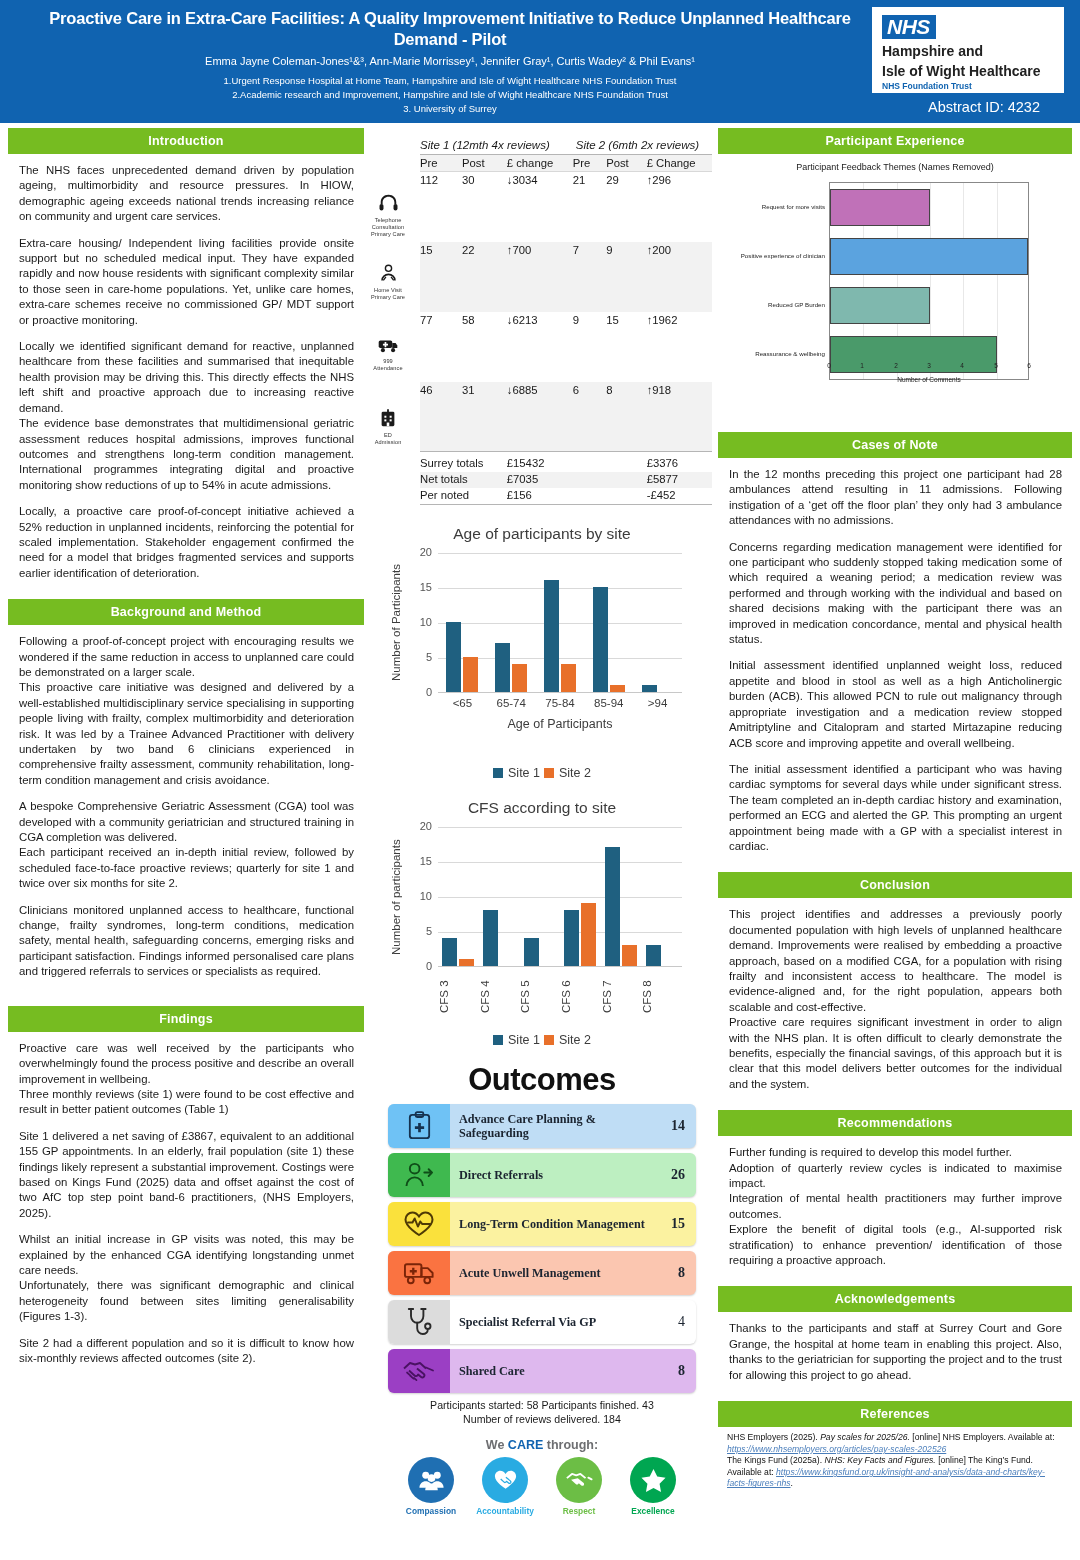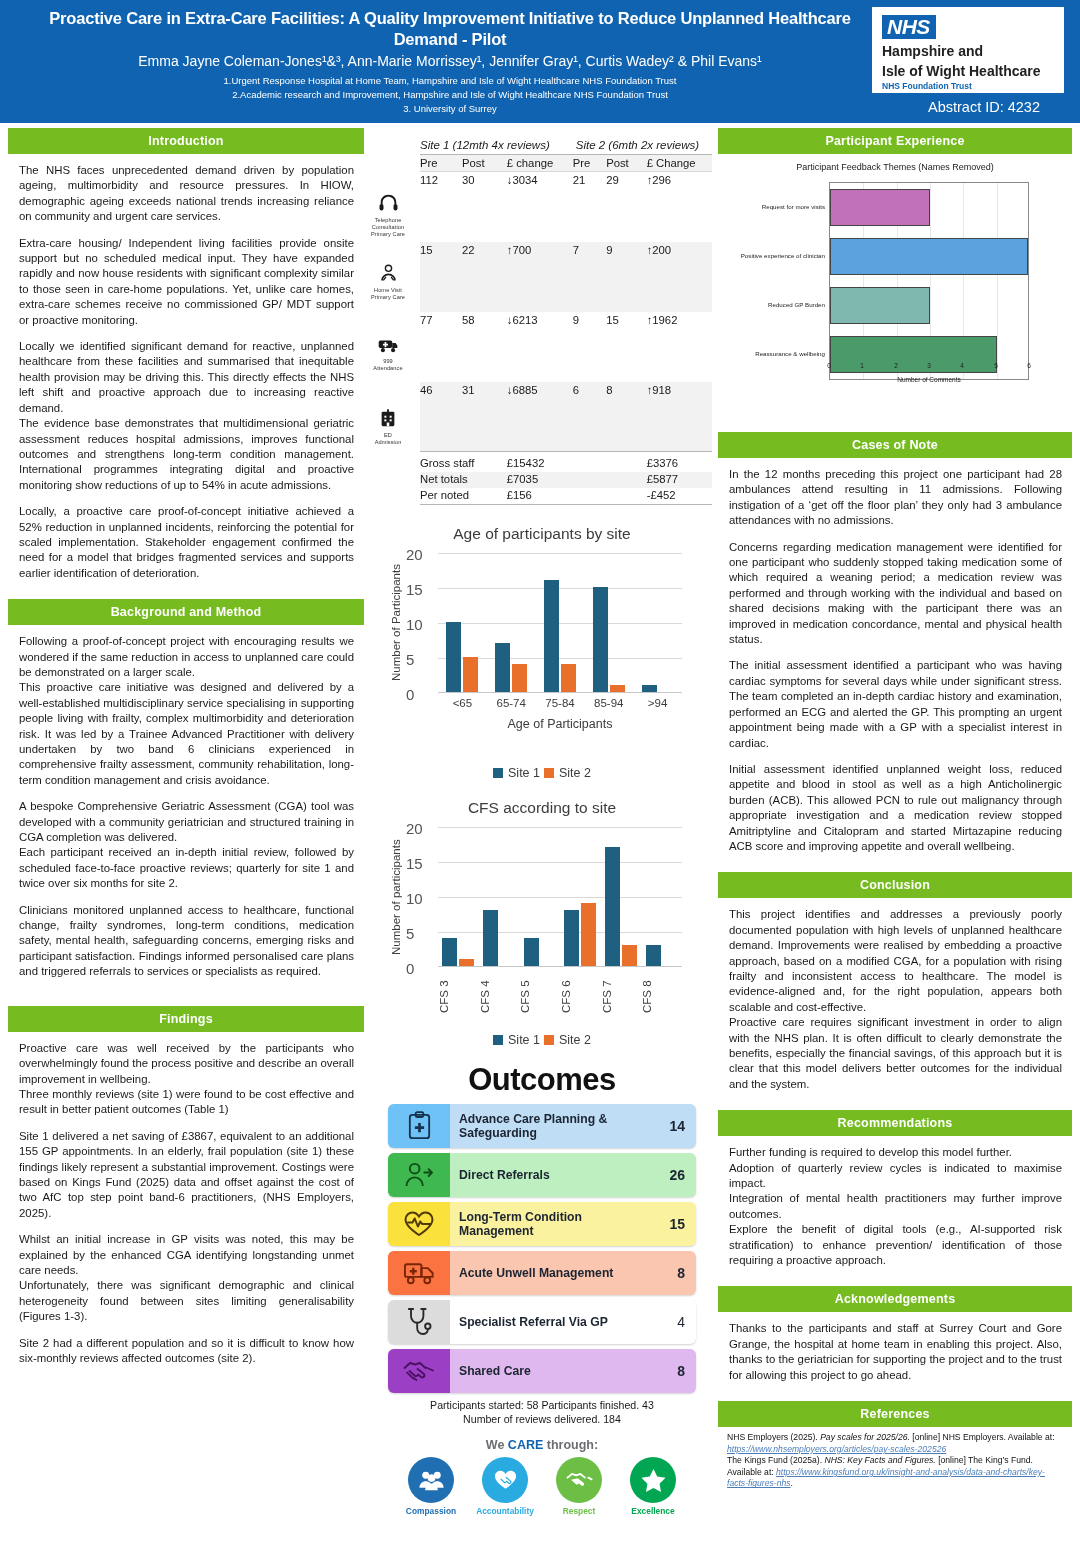--- a/index.html
+++ b/index.html
@@ -16,21 +16,21 @@
     position: absolute; left:0; top:0; width:1080px; height:125px;
     background:#1063B0;
   }
   .header .title {
     position:absolute; left:30px; top:8px; width:840px;
     text-align:center; color:#fff; font-weight:bold; font-size:16.5px;
     line-height:21px; letter-spacing:-0.2px;
   }
   .header .authors {
     position:absolute; left:30px; top:52px; width:840px;
-    text-align:center; color:#fff; font-size:14px; line-height:18px;
+    text-align:center; color:#fff; font-size:11px; line-height:18px;
   }
   .header .affil {
     position:absolute; left:30px; top:74px; width:840px;
     text-align:center; color:#fff; font-size:9.5px; line-height:14px;
   }
   .nhs-box {
     position:absolute; right:16px; top:7px; width:192px; height:86px;
     background:#fff; padding:8px 10px;
   }
   .nhs-logo {
@@ -112,22 +112,22 @@
     font-size:11.5px; color:#3c3c3c;
     writing-mode:vertical-rl; transform:rotate(180deg);
     display:flex; align-items:center; justify-content:center;
   }
   .vc-plot {
     position:absolute; left:46px; top:6px; width:244px; height:140px;
     border-bottom:1px solid #c8c8c8;
   }
   .vc-grid { position:absolute; left:0; right:0; height:1px; background:#d9d9d9; }
   .vc-tick {
-    position:absolute; left:-32px; width:26px; 
-    font-size:15px; color:#555; transform:translateY(-7px);
+    position:absolute; left:-32px; width:26px; text-align:right;
+    font-size:11px; color:#555; transform:translateY(-7px);
   }
   .vc-bars { position:absolute; left:0; bottom:0; width:100%; height:140px; display:flex; }
   .vc-group { flex:1; display:flex; align-items:flex-end; justify-content:center; gap:2px; position:relative; }
   .vc-bar { width:15px; }
   .b1 { background:#1F6080; }
   .b2 { background:#E8702A; }
   .vc-xlabels {
     position:absolute; left:46px; top:150px; width:244px; display:flex;
   }
   .vc-xlabels div { flex:1; text-align:center; font-size:11.5px; color:#3c3c3c; }
@@ -163,20 +163,21 @@
   }
   .hc-xtitle { position:absolute; left:104px; top:214px; width:200px; text-align:center;
     font-size:6.5px; color:#222; }
 
   
   .outcomes-title { text-align:center; font-size:31px; font-weight:bold; color:#111; margin:4px 0 6px 0; letter-spacing:-0.5px;}
   .ocard {
     position:relative; display:flex; align-items:center; height:44px;
     margin:0 16px 5px 16px; border-radius:6px; overflow:hidden;
     box-shadow:0 1px 2px rgba(0,0,0,0.18);
+    font-family:Liberation Serif, serif;
   }
   .oicon { width:62px; height:44px; display:flex; align-items:center; justify-content:center; flex:none;}
   .olabel { flex:1; font-size:12.2px; font-weight:bold; color:#1b2430; line-height:14px; padding-left:9px;}
   .ocount { width:40px; text-align:right; padding-right:11px; font-size:14px; font-weight:bold; color:#1b2430;}
   .ocount.thin { font-weight:normal; }
   .stats { text-align:center; font-size:10.6px; color:#1a1a1a; line-height:14px; margin-top:4px;}
   .care-title { text-align:center; font-size:12.5px; color:#6d6e71; font-weight:bold; margin-top:12px;}
   .care-title b { color:#1063B0; }
   .care-row { display:flex; justify-content:center; gap:16px; margin-top:5px; }
   .care-item { text-align:center; width:58px; }
@@ -346,21 +347,21 @@
             <td>31</td>
             <td>↓6885</td>
             <td>6</td>
             <td>8</td>
             <td>↑918</td>
           </tr>
           <tr class="totsep">
               <td colspan="6"></td>
             </tr>
           <tr class="tot">
-            <td colspan="2">Gross staff</td>
+            <td colspan="2">Surrey totals</td>
             <td colspan="3">£15432</td>
             <td>£3376</td>
           </tr>
           <tr class="tot tot-alt">
             <td colspan="2">Net totals</td>
             <td colspan="3">£7035</td>
             <td>£5877</td>
           </tr>
           <tr class="tot tbl-bottom">
             <td colspan="2">Per noted</td>
@@ -651,22 +652,22 @@
       <div class="hc-xtick" style="left:227px">4</div>
       <div class="hc-xtick" style="left:261px">5</div>
       <div class="hc-xtick" style="left:294px">6</div>
       <div class="hc-xtitle">Number of Comments</div>
     </div>
 
     <div class="sec-head" style="margin-top:10px;">Cases of Note</div>
     <div class="sec-body">
       <p>In the 12 months preceding this project one participant had 28 ambulances attend resulting in 11 admissions. Following instigation of a ‘get off the floor plan’ they only had 3 ambulance attendances with no admissions.</p>
       <p>Concerns regarding medication management were identified for one participant who suddenly stopped taking medication some of which required a weaning period; a medication review was performed and through working with the individual and based on shared decisions making with the participant there was an improved in medication concordance, mental and physical health status.</p>
+      <p>Initial assessment identified unplanned weight loss, reduced appetite and blood in stool as well as a high Anticholinergic burden (ACB). This allowed PCN to rule out malignancy through appropriate investigation and a medication review stopped Amitriptyline and Citalopram and started Mirtazapine reducing ACB score and improving appetite and overall wellbeing.</p>
       <p>The initial assessment identified a participant who was having cardiac symptoms for several days while under significant stress. The team completed an in-depth cardiac history and examination, performed an ECG and alerted the GP. This prompting an urgent appointment being made with a GP with a specialist interest in cardiac.</p>
-      <p>Initial assessment identified unplanned weight loss, reduced appetite and blood in stool as well as a high Anticholinergic burden (ACB). This allowed PCN to rule out malignancy through appropriate investigation and a medication review stopped Amitriptyline and Citalopram and started Mirtazapine reducing ACB score and improving appetite and overall wellbeing.</p>
     </div>
 
     <div class="gap-s"></div>
     <div class="sec-head">Conclusion</div>
     <div class="sec-body">
       <p style="margin-bottom:0">This project identifies and addresses a previously poorly documented population with high levels of unplanned healthcare demand. Improvements were realised by embedding a proactive approach, based on a modified CGA, for a population with rising frailty and inconsistent access to healthcare. The model is evidence-aligned and, for the right population, appears both scalable and cost-effective.</p>
       <p>Proactive care requires significant investment in order to align with the NHS plan. It is often difficult to clearly demonstrate the benefits, especially the financial savings, of this approach but it is clear that this model delivers better outcomes for the individual and the system.</p>
     </div>
 
     <div class="gap-s"></div>

